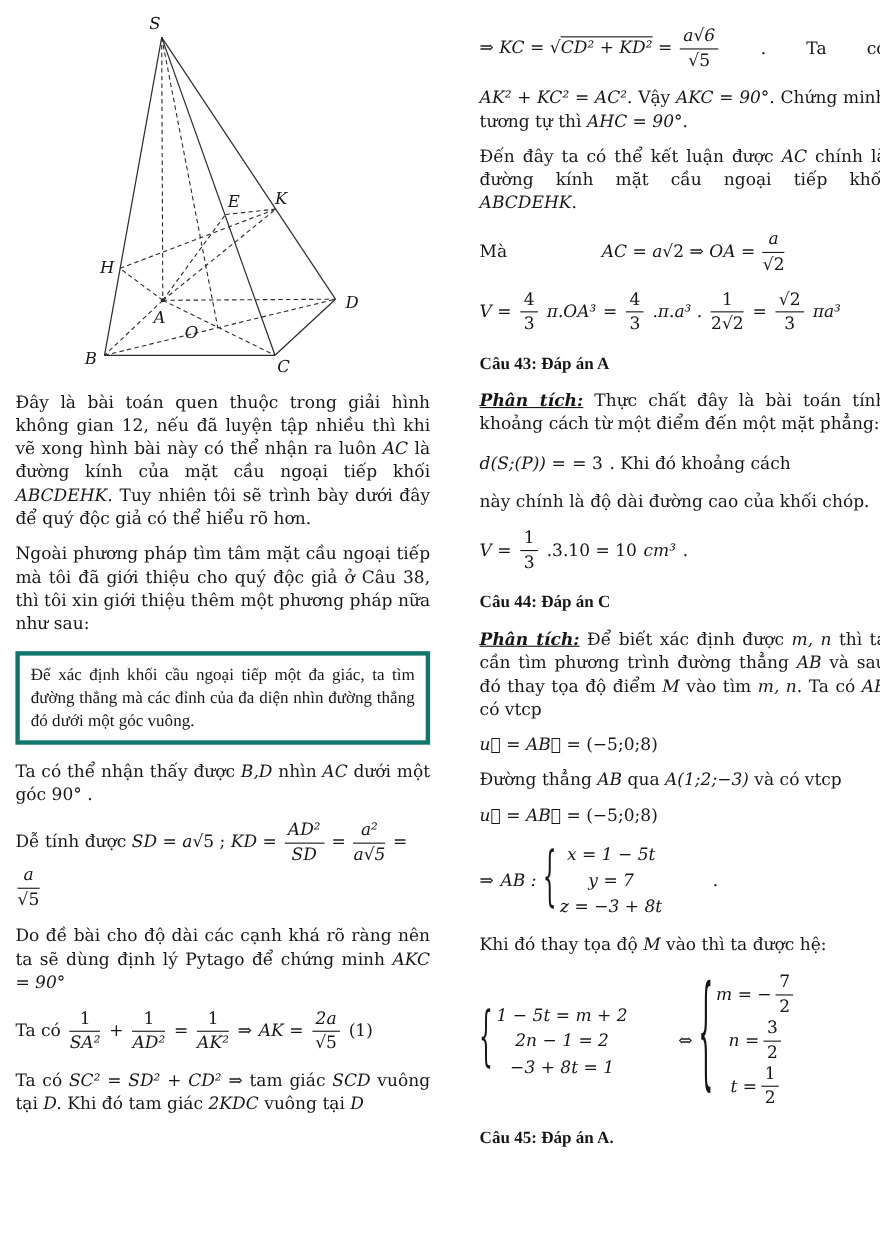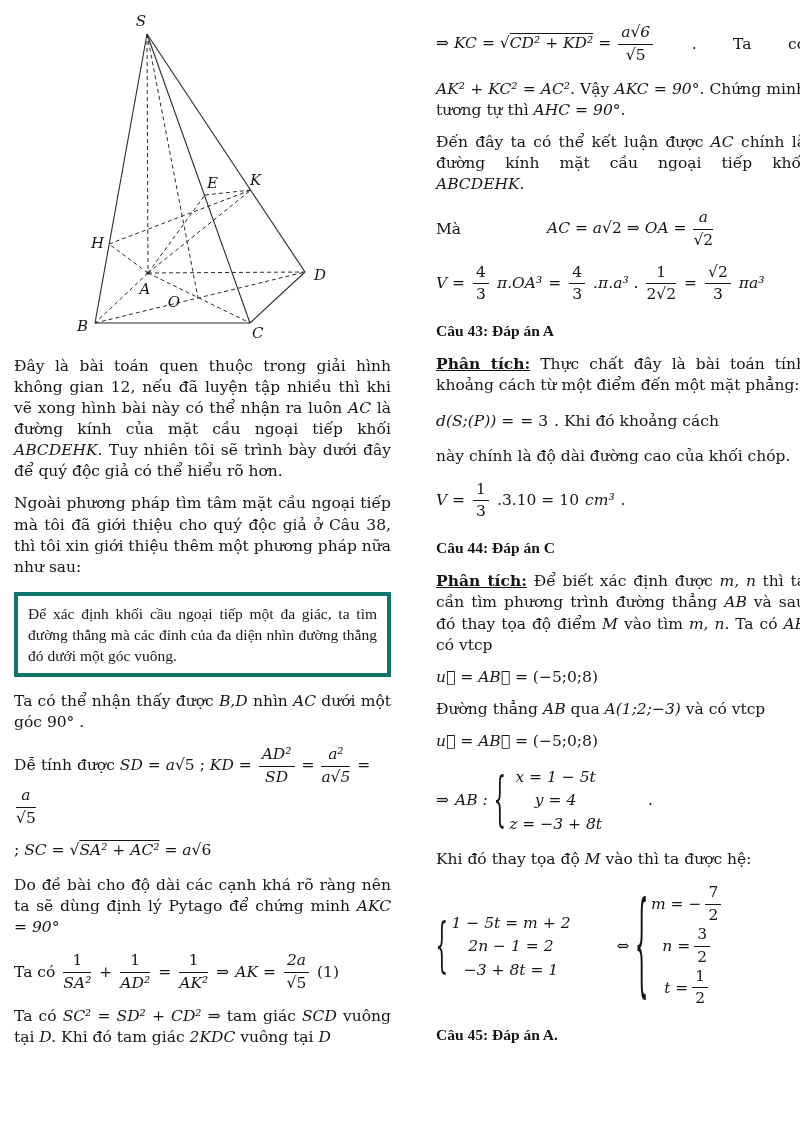--- a/index.html
+++ b/index.html
@@ -12,21 +12,21 @@
   .col{position:absolute;top:0;}
   .col-left{left:14px;width:377px;}
   .col-right{left:436px;width:370px;padding-top:10px;}
   .fig{display:block;margin-left:-14px;}
   .fig text{font-family:"DejaVu Serif","Liberation Serif",serif;font-style:italic;font-size:15px;fill:#161616;}
   p{margin:11px 0;}
   .just{text-align:justify;}
   .m{font-style:italic;}
   .up{font-style:normal;}
   .bold{font-weight:bold;}
-  .u{text-decoration:underline;}
+  .u{text-decoration:underline;font-style:italic;}
   .heading{font-weight:bold;margin:16px 0 12px 0;font-family:Liberation Serif, serif;}
   .rulebox{border:4px solid #0f766e;padding:7px 10px;margin:14px 0;text-align:justify;font-family:Liberation Serif, serif;}
   .eq{display:flex;align-items:center;gap:6px;margin:14px 0;white-space:nowrap;}
   .eq.spread{justify-content:space-between;}
   .eqline{margin:13px 0;}
   .frac{display:inline-flex;flex-direction:column;text-align:center;vertical-align:middle;margin:0 2px;line-height:1.15;}
   .frac .nm{border-bottom:1px solid #161616;padding:0 3px 2px;display:block;}
   .frac .dn{padding-top:2px;display:block;}
   .ol{text-decoration:overline;}
   .sys{display:inline-flex;align-items:center;}
@@ -94,21 +94,20 @@
         <span class="nm m">a²</span>
         <span class="dn m">a√5</span>
       </span>
     <span>=</span>
     <span class="frac">
         <span class="nm m">a</span>
         <span class="dn">√5</span>
       </span>
   </p>
 
-  <p class="eqline"><span>; </span><i class="m">SC = </i><span>√</span><span class="ol m">SA² + AC²</span><i class="m"> = a</i><span>√6</span></p>
 
   <p class="just"><span>Do đề bài cho độ dài các cạnh khá rõ ràng nên ta sẽ dùng định lý Pytago để chứng minh </span><i class="m">AKC = 90°</i></p>
 
   <div class="eq">
     <span>Ta có </span>
     <span class="frac">
         <span class="nm up">1</span>
         <span class="dn m">SA²</span>
       </span>
     <span>+</span>
@@ -217,21 +216,21 @@
 
   <p><i class="m">u⃗</i><span> = </span><i class="m">AB⃗</i><span> = (−5;0;8)</span></p>
 
   <div class="eq">
     <span>⇒</span>
     <i class="m">AB :</i>
     <span class="sys">
       <span class="brace">{</span>
       <span class="rows">
         <span class="row m">x = 1 − 5t</span>
-        <span class="row m">y = 4</span>
+        <span class="row m">y = 7</span>
         <span class="row m">z = −3 + 8t</span>
       </span>
     </span>
     <span class="gap-l">.</span>
   </div>
 
   <p class="just"><span>Khi đó thay tọa độ </span><i class="m">M</i><span> vào thì ta được hệ:</span></p>
 
   <div class="eq">
     <span class="sys">

